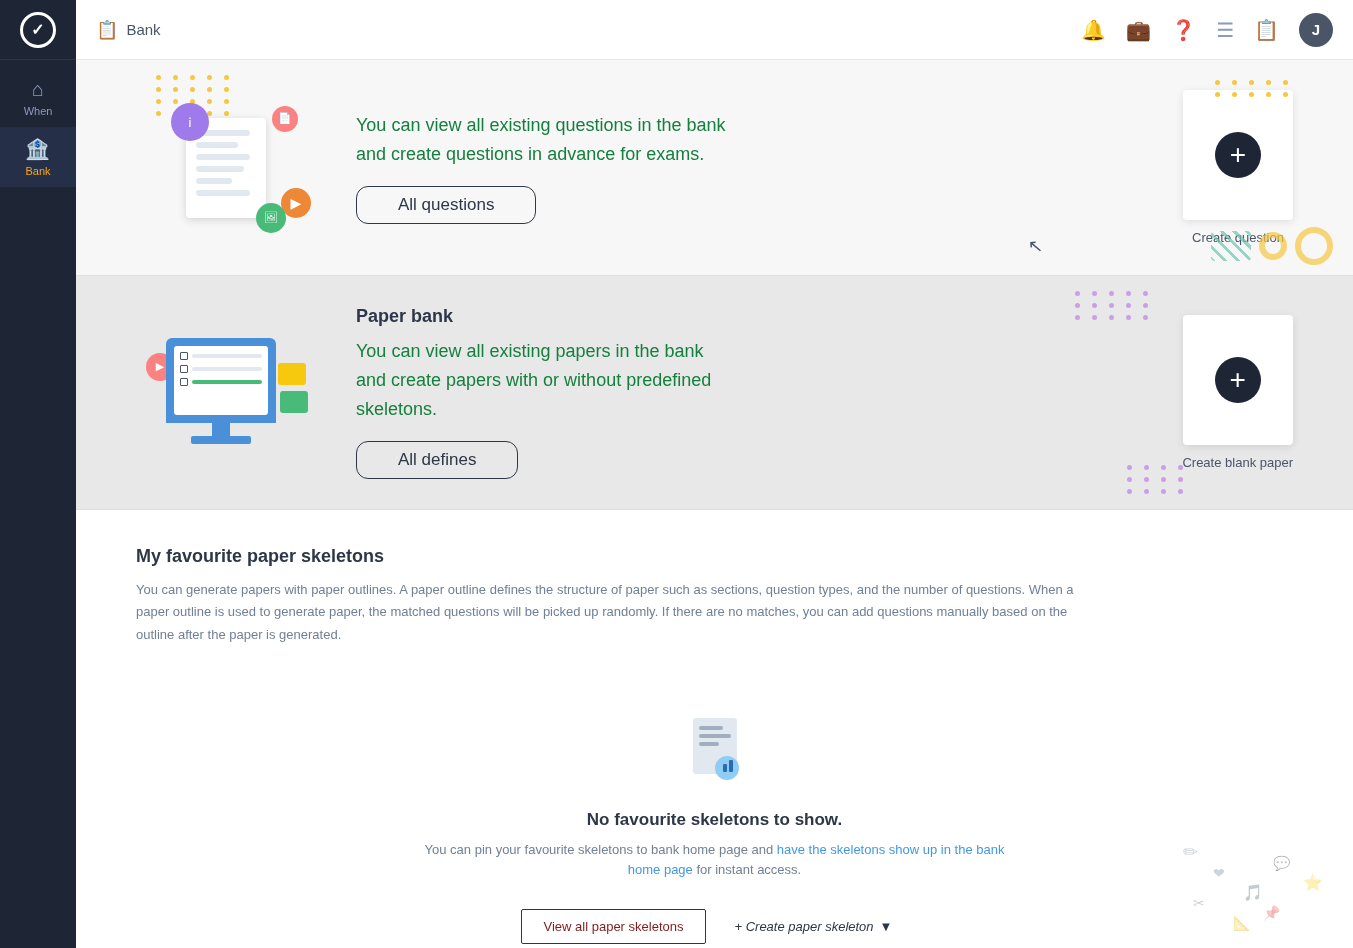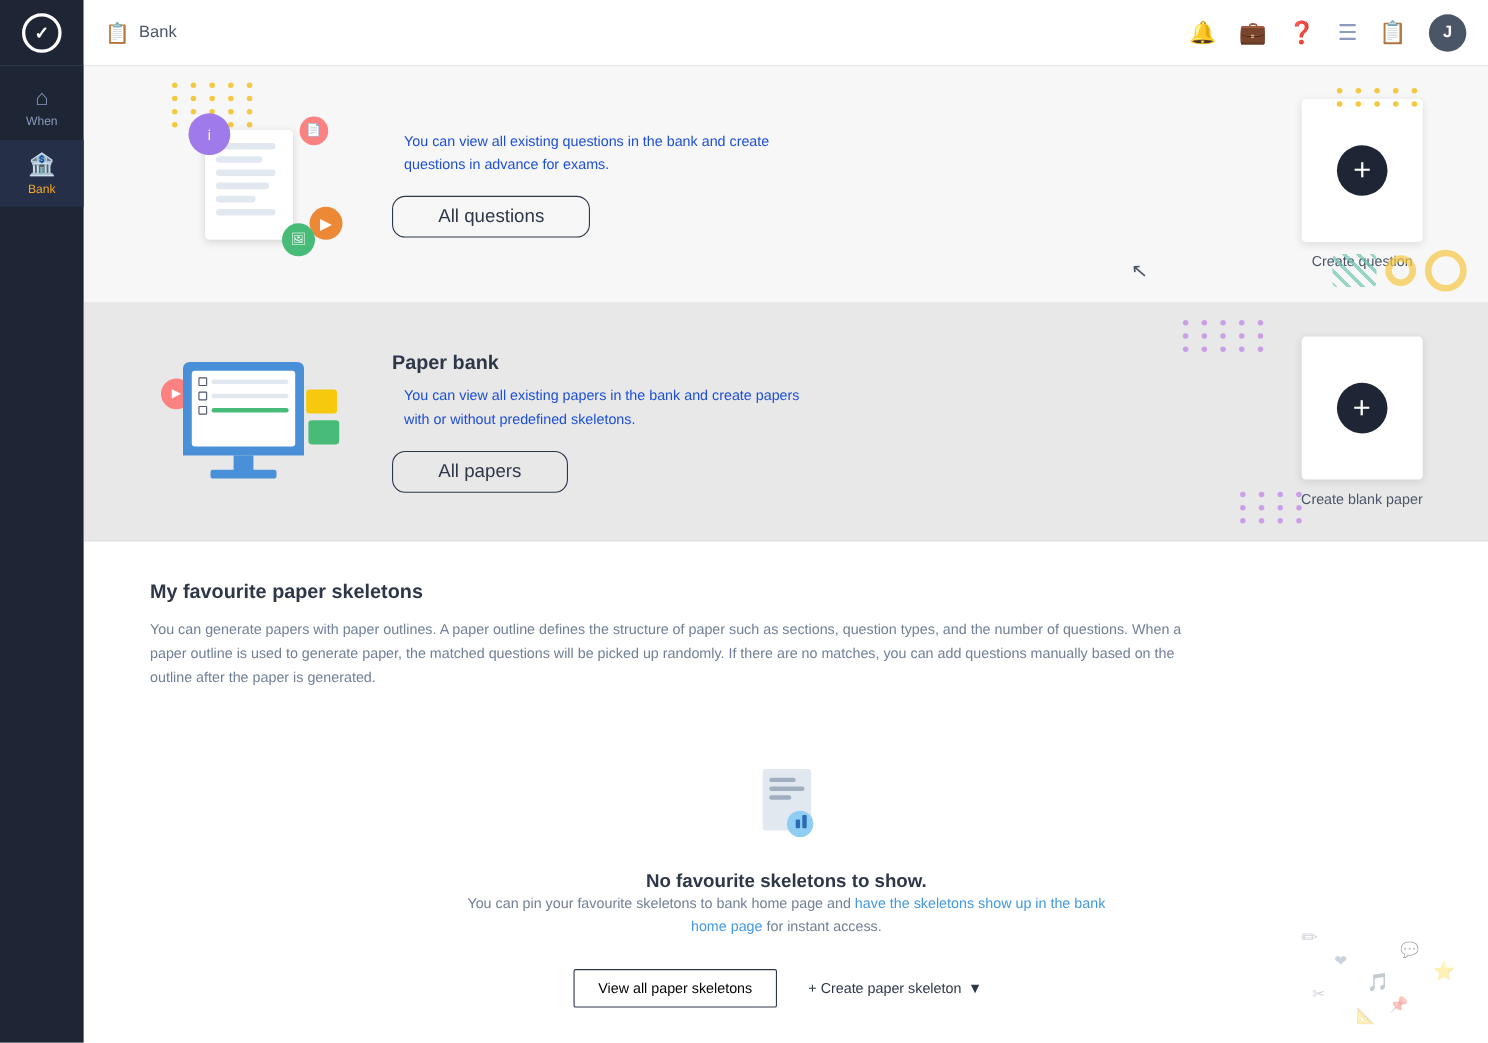--- a/index.html
+++ b/index.html
@@ -137,25 +137,24 @@
       flex: 1;
       max-width: 380px;
     }
     .section-title {
       font-size: 18px;
       font-weight: 700;
       color: #2d3748;
       margin-bottom: 10px;
     }
     .section-desc {
-      font-size: 13px;
-      color: #1d4ed8;
+      font-size: 18px;
+      color: #15803d;
       line-height: 1.6;
       margin-bottom: 18px;
-      margin-left: 11px;
     }
     .btn-outline {
       border: 1.5px solid #2d3748;
       background: transparent;
       color: #2d3748;
       padding: 8px 41px;
       font-size: 17px;
       cursor: pointer;
       border-radius: 12px;
     }
@@ -222,54 +221,56 @@
     }
     .empty-icon {
       font-size: 50px;
       margin-bottom: 16px;
       color: #a0aec0;
     }
     .empty-title {
       font-size: 17px;
       font-weight: 700;
       color: #2d3748;
+      margin-bottom: 10px;
     }
     .empty-desc {
       font-size: 13px;
       color: #718096;
       text-align: center;
       max-width: 600px;
       line-height: 1.6;
     }
     .empty-desc a { color: #4299e1; text-decoration: none; }
     .empty-actions {
       display: flex;
       gap: 12px;
       margin-top: 28px;
       align-items: center;
     }
     .btn-view-skeletons {
       border: 1.5px solid #2d3748;
       background: transparent;
-      color: #000000;
+      color: #7f1d1d;
       padding: 9px 22px;
       font-size: 13px;
       cursor: pointer;
       border-radius: 2px;
     }
     .btn-create-skeleton {
       background: transparent;
       border: none;
       color: #2d3748;
       font-size: 13px;
       cursor: pointer;
       display: flex;
       align-items: flex-start;
       gap: 6px;
       padding: 9px 16px;
+      font-style: italic;
     }
 
     
     .qb-illustration {
       position: relative;
       width: 180px;
       height: 140px;
     }
     .qb-doc {
       position: absolute;
@@ -562,21 +563,21 @@
         <div class="pb-stand"></div>
         <div class="pb-base"></div>
 
         <div class="float-yellow-sq"></div>
         <div class="float-green-sq"></div>
       </div>
 
       <div class="section-info">
         <div class="section-title">Paper bank</div>
         <div class="section-desc">You can view all existing papers in the bank and create papers with or without predefined skeletons.</div>
-        <button class="btn-outline">All papers</button>
+        <button class="btn-outline">All defines</button>
       </div>
 
       <div class="create-card-area">
         <div class="create-card">
           <div class="plus-circle">+</div>
         </div>
         <span class="create-label">Create blank paper</span>
       </div>
     </div>
 

